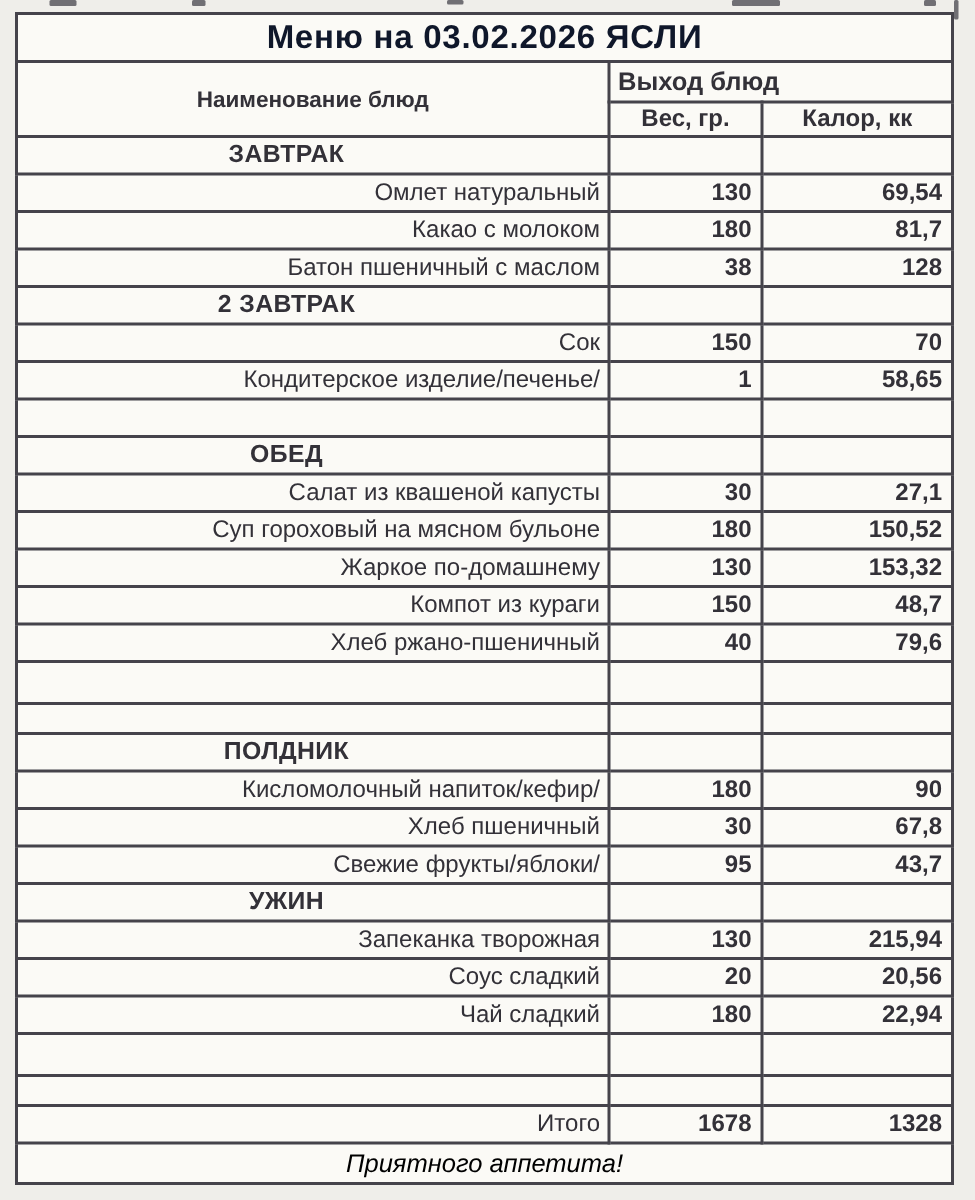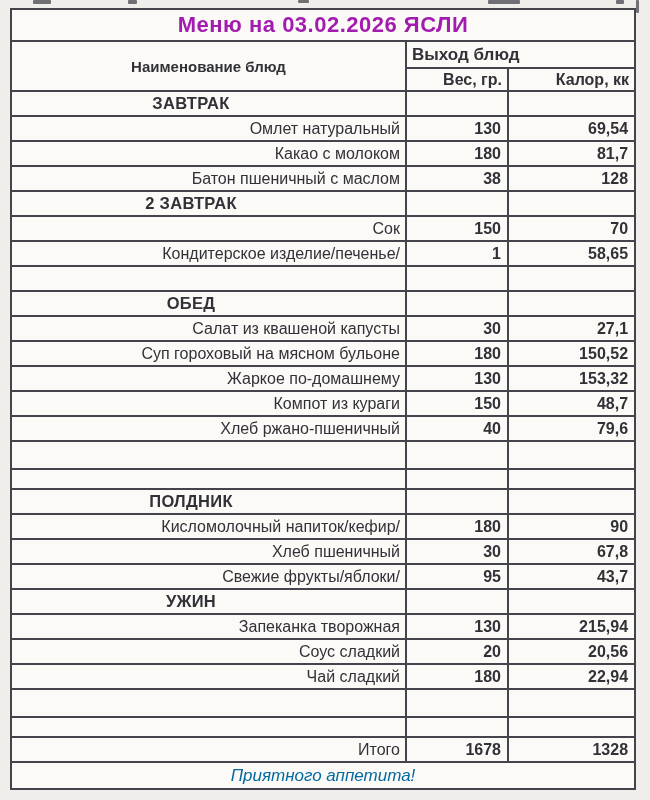--- a/index.html
+++ b/index.html
@@ -52,48 +52,48 @@
     overflow: hidden;
     white-space: nowrap;
   }
 
   tr.title-row td {
     height: 30px;
     font-size: 22px;
     font-weight: bold;
     text-align: center;
     letter-spacing: 0.5px;
-    color: #a21caf;
+    color: #0f172a;
   }
   tr.head-row-1 td { height: 25px; font-weight: bold; }
   tr.head-row-2 td { height: 21px; font-weight: bold; }
   td.th-name   { text-align: center; font-size: 15px; }
   td.th-output { text-align: left; font-size: 17px; }
-  td.th-sub    { text-align: right; font-size: 16px; }
+  td.th-sub    { text-align: center; font-size: 16px; }
 
   td.cell-name { text-align: right; }
   td.cell-num  { text-align: right; padding-right: 6px; font-weight: bold; }
 
   tr.row-section td.cell-name {
     text-align: center;
     font-weight: bold;
     font-size: 16.5px;
     letter-spacing: 0.3px;
     padding-right: 40px; 
   }
   tr.row-empty.tall  td { height: 26px; }
   tr.row-empty.short td { height: 18px; }
   tr.row-total td { height: 23px; }
 
   tr.footer-row td {
     height: 25px;
     text-align: center;
     font-style: italic;
     font-size: 17px;
-    color: #0369a1;
+    color: #000000;
   }
 </style>
 </head>
 <body>
 
 <div class="page">
 
   <div class="artifact a1"></div>
   <div class="artifact a2"></div>
   <div class="artifact a3"></div>

